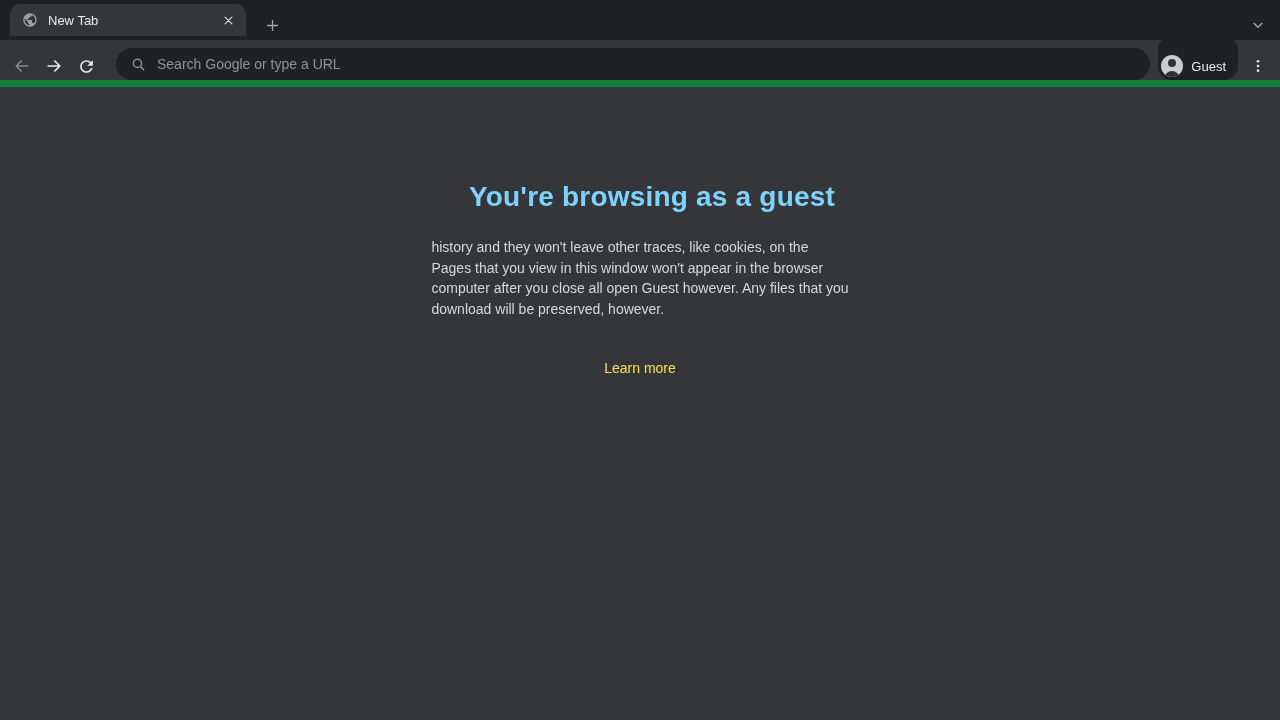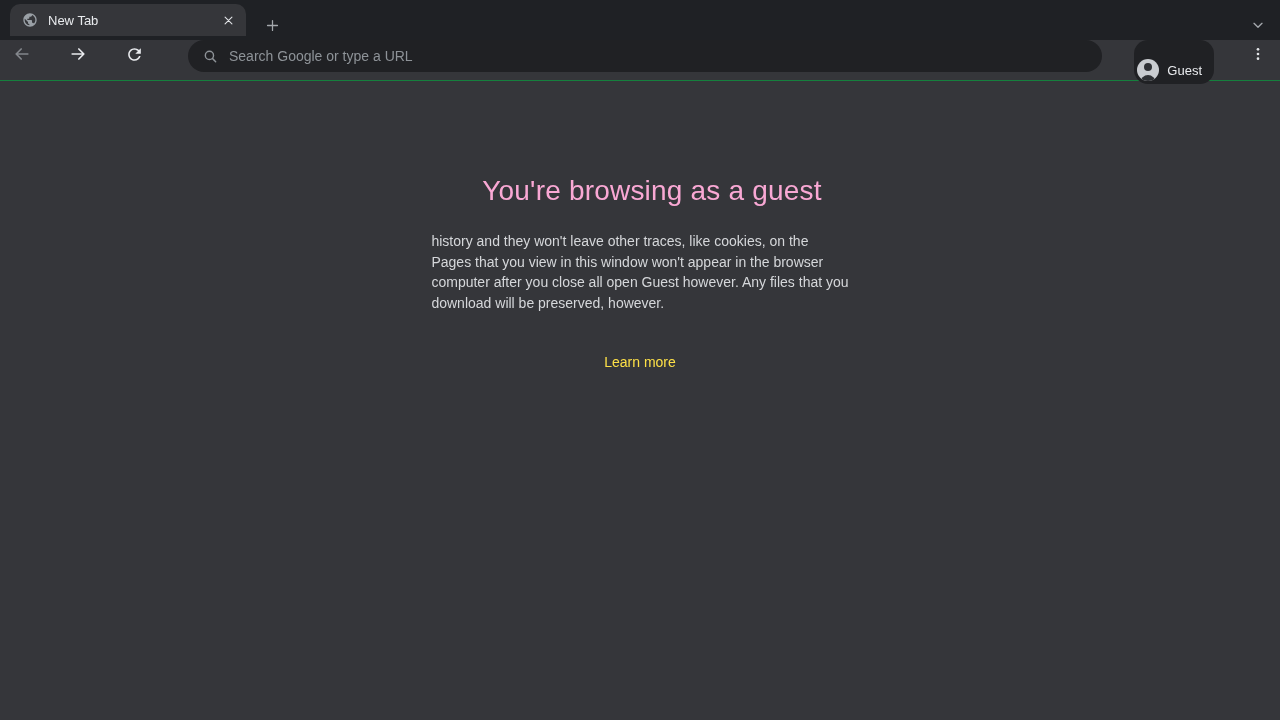--- a/index.html
+++ b/index.html
@@ -42,23 +42,23 @@
   }
   .tabstrip-chevron {
     position:absolute; right:14px; top:17px;
     width:16px; height:16px;
     display:flex; align-items:center; justify-content:center;
   }
 
   
   .toolbar {
     height:40px; background:#35363a;
-    border-bottom:1px solid #15803d;
-    display:flex; align-items:flex-start;
-    padding:0 8px; box-sizing:content-box;gap:24px;
+    border-bottom:7px solid #15803d;
+    display:flex; align-items:flex-end;
+    padding:0 8px; box-sizing:content-box;
   }
   .nav-btn {
     width:28px; height:28px; margin-right:4px; flex:0 0 auto;
     display:flex; align-items:center; justify-content:center;
     border-radius:50%;
   }
   .omnibox {
     flex:1 1 auto; height:32px; margin-left:12px;
     background:#202124; border-radius:16px;
     display:flex; align-items:center;
@@ -89,22 +89,22 @@
   .guest-label { color:#e9ebee; font-size:13px; font-weight:500; margin-left:8px; }
   .menu-btn {
     flex:0 0 auto; width:28px; height:28px;
     display:flex; align-items:center; justify-content:center;
     border-radius:50%;
   }
 
   
   .content { padding-top:93px; text-align:center; }
   .content h1 {
-    margin:0; font-size:28px; font-weight:400;
-    color:#f9a8d4; line-height:33px; letter-spacing:0.2px;padding-left:24px;
+    margin:0; font-size:28px; font-weight:700;
+    color:#7dd3fc; line-height:33px; letter-spacing:0.2px;padding-left:24px;
   }
   .body-text {
     margin:24px auto 0; width:max-content; text-align:left;
   }
   .body-text div {
     font-size:14px; line-height:20.5px; color:#d5d7da; white-space:nowrap;
   }
   .learn-more {
     display:inline-block; margin-top:41px;
     color:#fde047; font-size:14px; font-weight:500;

